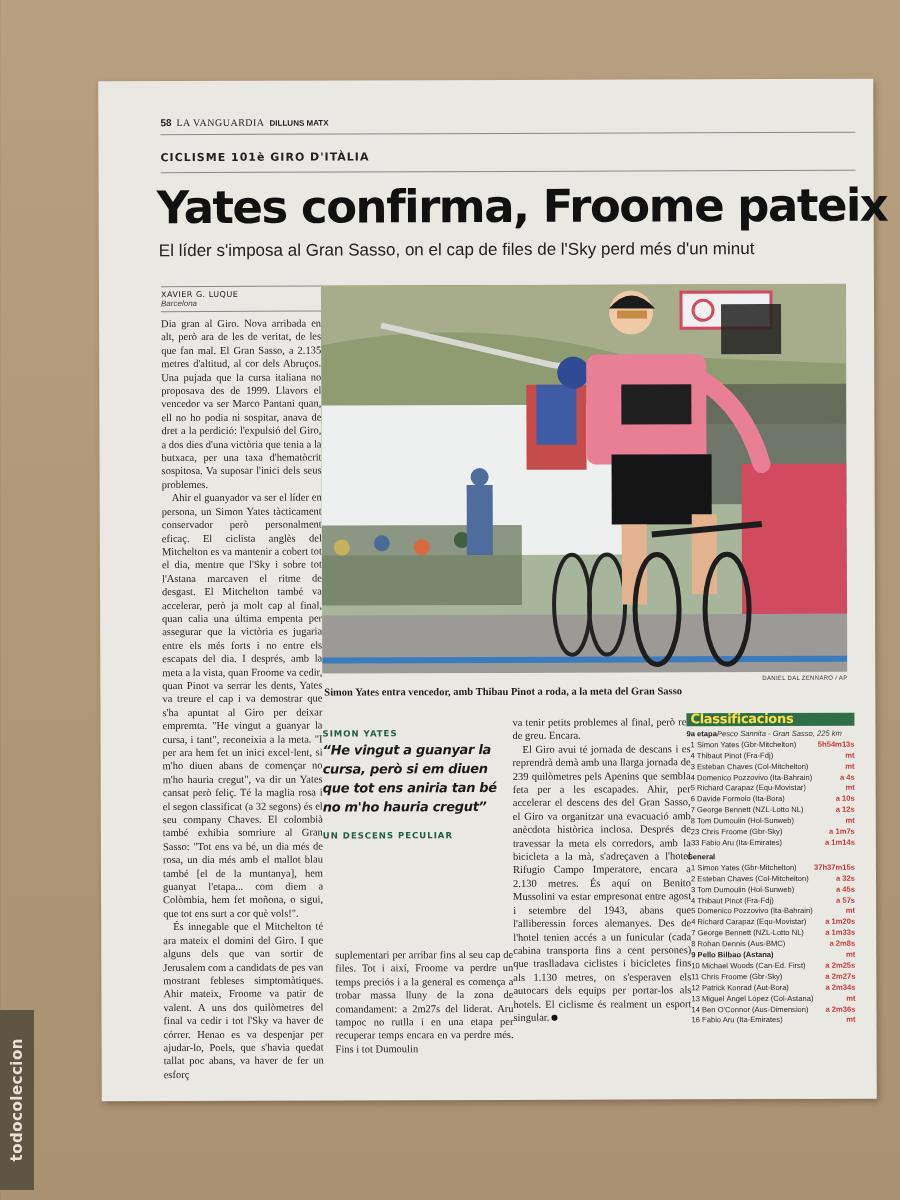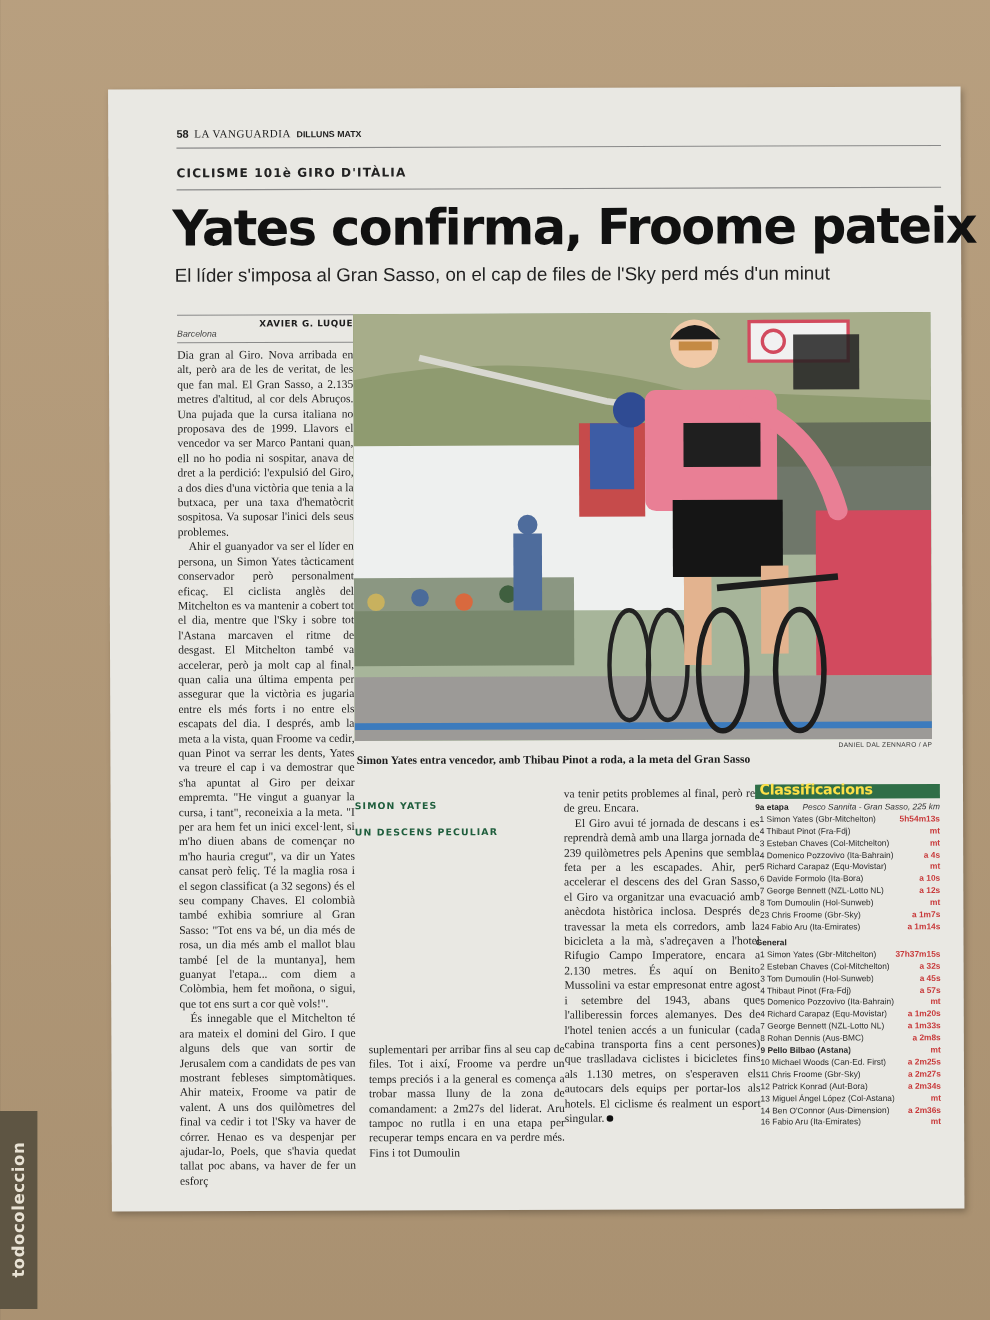--- a/index.html
+++ b/index.html
@@ -53,21 +53,21 @@
       font-size: 45px; letter-spacing: -1.5px; color: #111; white-space: nowrap;
     }
     .subhead {
       position: absolute; top: 160px; left: 10px;
       font-family: "Liberation Sans", sans-serif; font-size: 17px; color: #222; white-space: nowrap;
     }
     .byline {
       position: absolute; top: 205px; left: 12px; width: 160px;
       border-top: 1px solid #8a8a8a; padding-top: 3px; border-bottom: 1px solid #8a8a8a; padding-bottom: 3px;
     }
-    .byline .author { font-family: "DejaVu Sans", sans-serif; font-weight: bold; font-size: 8px; letter-spacing: 0.5px; text-align: right; }
+    .byline .author { font-family: "DejaVu Sans", sans-serif; font-weight: normal; font-size: 8px; letter-spacing: 0.5px; }
     .byline .city { font-family: "Liberation Sans", sans-serif; font-size: 8px; color: #444; font-style: italic; }
     .col {
       position: absolute; font-size: 10.5px; line-height: 13.4px; text-align: justify; hyphens: auto;
     }
     .col p { text-indent: 0; }
     .col p + p { text-indent: 10px; }
     .col1 { top: 236px; left: 12px; width: 160px; }
     .col2 { top: 868px; left: 184px; width: 178px; }
     .col3 { top: 636px; left: 362px; width: 178px; }
     .end-dot { display: inline-block; width: 6px; height: 6px; background: #111; border-radius: 50%; margin-left: 2px; }
@@ -96,21 +96,21 @@
     }
     .pull .kicker2 { margin-top: 14px; }
     .table-box {
       position: absolute; top: 634px; left: 536px; width: 168px;
       font-family: "Liberation Sans", sans-serif; font-size: 7.6px; line-height: 10.9px;
     }
     .table-box .ttl {
       background: #2f6e47; color: #fde047; font-family: "DejaVu Sans", sans-serif; font-weight: bold;
       font-size: 13px; padding: 1px 4px; letter-spacing: -0.3px;
     }
-    .table-box .stage-hdr { display: flex; justify-content: space-between; margin-top: 3px; }
+    .table-box .stage-hdr { display: flex; margin-top: 3px; }
     .table-box .stage-hdr b { font-weight: bold; }
     .table-box .stage-hdr i { font-style: italic; color: #333; }
     .table-box .grp { font-weight: bold; margin-top: 3px; }
     .row { display: flex; justify-content: space-between; padding-left: 4px; }
     .row .nm { color: #2a2a2a; white-space: nowrap; overflow: hidden; }
     .row .tm { color: #c8393a; font-weight: bold; white-space: nowrap; }
     .row .nm.bold { font-weight: bold; }
   </style>
 </head>
 <body>
@@ -180,20 +180,21 @@
         <ellipse cx="405" cy="325" rx="22" ry="55" fill="none" stroke="#1d1d1d" stroke-width="5"></ellipse>
         <path d="M330 250 L440 240" stroke="#1d1d1d" stroke-width="6"></path>
         <path d="M360 85 Q420 110 440 180" stroke="#e97f95" stroke-width="18" fill="none" stroke-linecap="round"></path>
       </svg>
     </div>
     <div class="credit">DANIEL DAL ZENNARO / AP</div>
     <div class="caption">Simon Yates entra vencedor, amb Thibau Pinot a roda, a la meta del Gran Sasso</div>
 
     <div class="pull">
       <div class="kicker">SIMON YATES</div>
+      <div class="quote">“He vingut a guanyar la cursa, però si em diuen que tot ens aniria tan bé no m'ho hauria cregut”</div>
       <div class="kicker kicker2">UN DESCENS PECULIAR</div>
     </div>
 
     <div class="col col2">
       <p>suplementari per arribar fins al seu cap de files. Tot i així, Froome va perdre un temps preciós i a la general es comença a trobar massa lluny de la zona de comandament: a 2m27s del liderat. Aru tampoc no rutlla i en una etapa per recuperar temps encara en va perdre més. Fins i tot Dumoulin</p>
     </div>
 
     <div class="col col3">
       <p>va tenir petits problemes al final, però res de greu. Encara.</p>
       <p><span>El Giro avui té jornada de descans i es reprendrà demà amb una llarga jornada de 239 quilòmetres pels Apenins que sembla feta per a les escapades. Ahir, per accelerar el descens des del Gran Sasso, el Giro va organitzar una evacuació amb anècdota històrica inclosa. Després de travessar la meta els corredors, amb la bicicleta a la mà, s'adreçaven a l'hotel Rifugio Campo Imperatore, encara a 2.130 metres. És aquí on Benito Mussolini va estar empresonat entre agost i setembre del 1943, abans que l'alliberessin forces alemanyes. Des de l'hotel tenien accés a un funicular (cada cabina transporta fins a cent persones) que traslladava ciclistes i bicicletes fins als 1.130 metres, on s'esperaven els autocars dels equips per portar-los als hotels. El ciclisme és realment un esport singular.</span><span class="end-dot"></span></p>
@@ -236,21 +237,21 @@
           </div>
         <div class="row">
             <span class="nm">8 Tom Dumoulin (Hol-Sunweb)</span>
             <span class="tm">mt</span>
           </div>
         <div class="row">
             <span class="nm">23 Chris Froome (Gbr-Sky)</span>
             <span class="tm">a 1m7s</span>
           </div>
         <div class="row">
-            <span class="nm">24 Fabio Aru (Ita-Emirates)</span>
+            <span class="nm">33 Fabio Aru (Ita-Emirates)</span>
             <span class="tm">a 1m14s</span>
           </div>
       </div>
       <div class="grp">General</div>
       <div>
         <div class="row">
             <span class="nm">1 Simon Yates (Gbr-Mitchelton)</span>
             <span class="tm">37h37m15s</span>
           </div>
         <div class="row">

